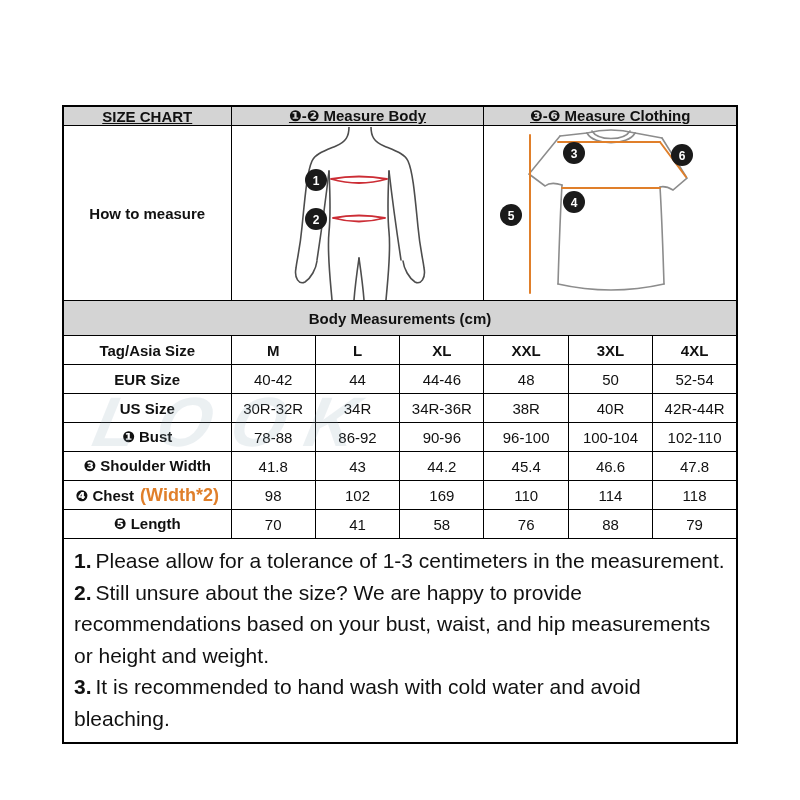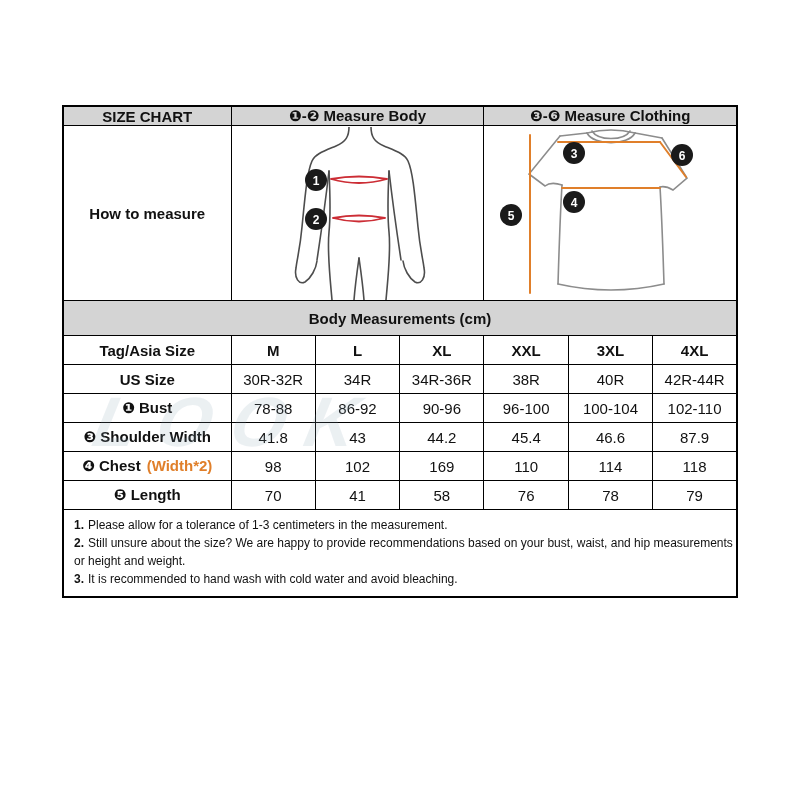--- a/index.html
+++ b/index.html
@@ -2,29 +2,29 @@
 <html style="--header-bg: #d4d4d4; --border-color: #000000; --accent-orange: #e07f2a; --tape-red: #cc2d35; --body-outline: #4d4d4d; --shirt-outline: #8c8c8c; --marker-bg: #1a1a1a; --marker-text: #ffffff; --watermark-color: #8aa4b5;"><head>
 <meta charset="utf-8">
 <style>
   html,body{margin:0;padding:0;background:#fff;}
   .canvas{position:relative;width:800px;height:800px;background:#ffffff;
           font-family:"Liberation Sans","DejaVu Sans",sans-serif;color:#111;overflow:hidden;}
   table.size-chart{position:absolute;left:62px;top:105px;width:676px;
           border-collapse:collapse;table-layout:fixed;border:2px solid var(--border-color);}
   .size-chart th,.size-chart td{border:1px solid var(--border-color);text-align:center;
           vertical-align:middle;font-size:15px;padding:0 2px;overflow:hidden;}
-  tr.h-header{height:16px;} tr.h-fig{height:175px;} tr.h-sec{height:35px;} tr.h-data{height:29px;padding-left:35px;}
+  tr.h-header{height:16px;text-decoration:underline;} tr.h-fig{height:175px;} tr.h-sec{height:35px;} tr.h-data{height:29px;padding-left:35px;}
   .hdr{background:var(--header-bg);font-weight:bold;font-size:16px;}
   .sec{background:var(--header-bg);font-weight:bold;font-size:15px;}
   .lab{font-weight:bold;}
   .lab-left{font-weight:bold;text-align:left;padding-left:7px;}
   .bold-row td{font-weight:bold;}
   td.fig{padding:0;vertical-align:middle;}
-  .chest-note{color:var(--accent-orange);font-weight:bold;font-size:15px;margin-left:6px;}
-  td.notes{ text-align:left;vertical-align:top;padding:6px 2px 8px 10px;font-size:12px;line-height:1.5;}
+  .chest-note{color:var(--accent-orange);font-weight:bold;font-size:18px;margin-left:6px;}
+  td.notes{ text-align:left;vertical-align:top;padding:6px 2px 8px 10px;font-size:21px;line-height:1.5;}
   .note-line b{margin-right:4px;}
   .watermark{position:absolute;left:95px;top:382px;font-size:70px;font-weight:bold;font-style:italic;
           letter-spacing:20px;color:var(--watermark-color);opacity:0.16;transform:skewX(-12deg);
           pointer-events:none;z-index:5;}
   svg{display:block;margin:0 auto;}
   .body-line{fill:none;stroke:var(--body-outline);stroke-width:1.6;stroke-linecap:round;}
   .shirt-line{fill:none;stroke:var(--shirt-outline);stroke-width:1.6;stroke-linecap:round;}
   .tape{fill:none;stroke:var(--tape-red);stroke-width:1.8;stroke-linecap:round;}
   .orange-line{fill:none;stroke:var(--accent-orange);stroke-width:2;stroke-linecap:round;}
   .marker-c{fill:var(--marker-bg);}
@@ -123,20 +123,29 @@
     <tr class="h-data bold-row">
       <td class="lab">Tag/Asia Size</td>
       <td>M</td>
       <td>L</td>
       <td>XL</td>
       <td>XXL</td>
       <td>3XL</td>
       <td>4XL</td>
     </tr>
 
+    <tr class="h-data">
+      <td class="lab">EUR Size</td>
+      <td>40-42</td>
+      <td>44</td>
+      <td>44-46</td>
+      <td>48</td>
+      <td>50</td>
+      <td>52-54</td>
+    </tr>
 
     <tr class="h-data">
       <td class="lab">US Size</td>
       <td>30R-32R</td>
       <td>34R</td>
       <td>34R-36R</td>
       <td>38R</td>
       <td>40R</td>
       <td>42R-44R</td>
     </tr>
@@ -152,42 +161,42 @@
     </tr>
 
 
     <tr class="h-data">
       <td class="lab-left">❸ Shoulder Width</td>
       <td>41.8</td>
       <td>43</td>
       <td>44.2</td>
       <td>45.4</td>
       <td>46.6</td>
-      <td>87.9</td>
+      <td>47.8</td>
     </tr>
 
     <tr class="h-data">
       <td class="lab-left">
         <span>❹ Chest</span><span class="chest-note">(Width*2)</span>
       </td>
       <td>98</td>
       <td>102</td>
       <td>169</td>
       <td>110</td>
       <td>114</td>
       <td>118</td>
     </tr>
 
     <tr class="h-data">
       <td class="lab-left">❺ Length</td>
       <td>70</td>
       <td>41</td>
       <td>58</td>
       <td>76</td>
-      <td>78</td>
+      <td>88</td>
       <td>79</td>
     </tr>
 
 
     <tr>
       <td class="notes" colspan="7">
         <div class="note-line"><b>1.</b><span>Please allow for a tolerance of 1-3 centimeters in the measurement.</span></div>
         <div class="note-line"><b>2.</b><span>Still unsure about the size? We are happy to provide recommendations based on your bust, waist, and hip measurements or height and weight.</span></div>
         <div class="note-line"><b>3.</b><span>It is recommended to hand wash with cold water and avoid bleaching.</span></div>
       </td>

